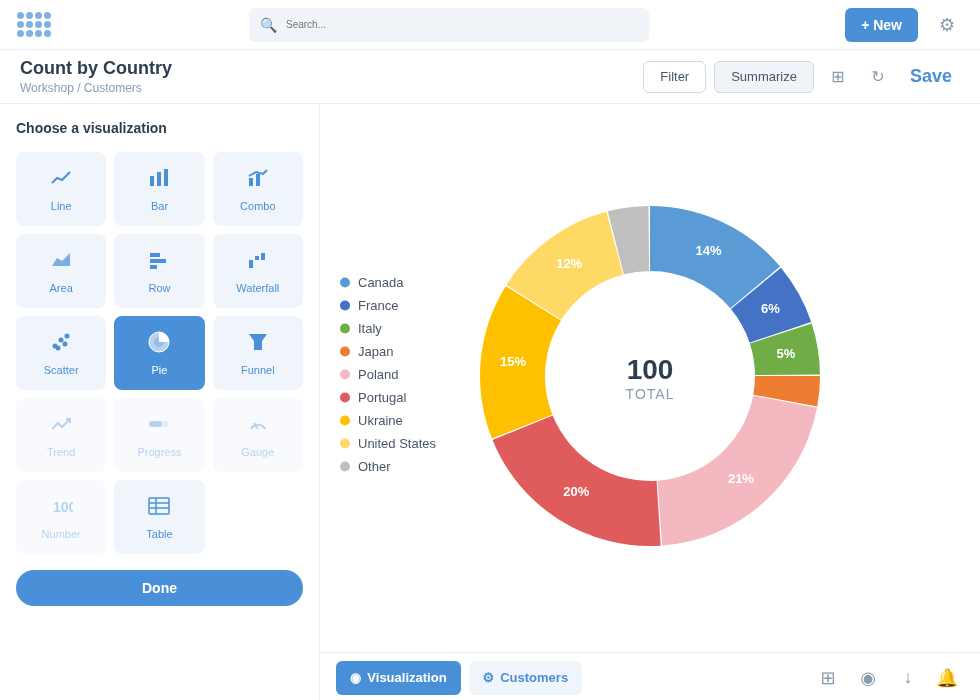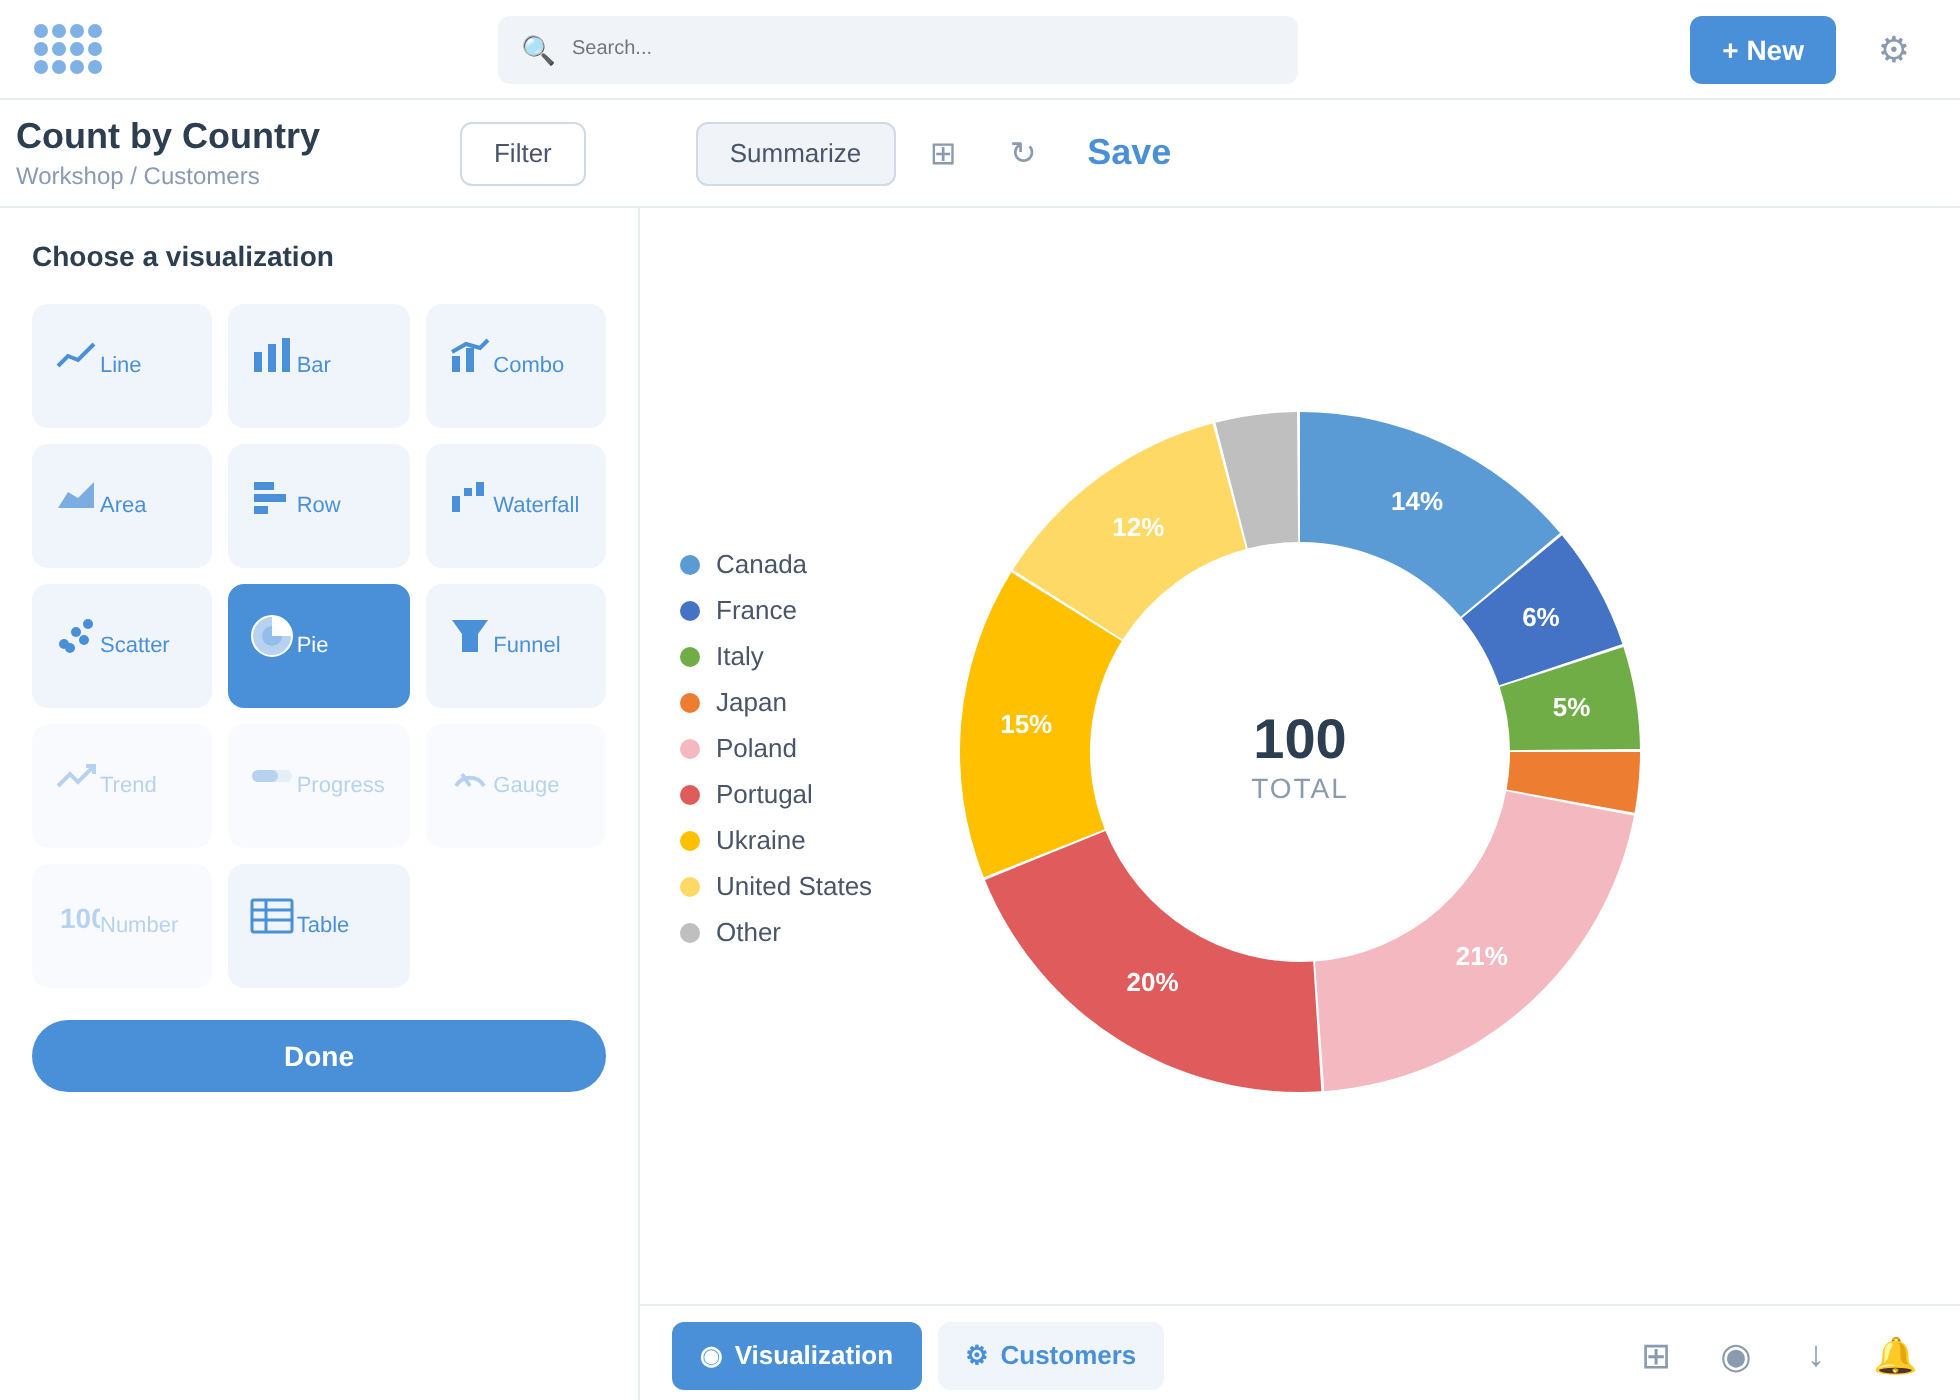--- a/index.html
+++ b/index.html
@@ -29,53 +29,53 @@
       cursor: pointer; display: flex; align-items: center; gap: 6px;
     }
     .gear-btn {
       width: 34px; height: 34px; border: none; background: transparent;
       cursor: pointer; display: flex; align-items: center; justify-content: center;
       color: #8a9bb0; font-size: 18px;
     }
 
     
     .subheader {
-      background: #fff; padding: 8px 20px 8px 8px;
+      background: #fff; padding: 8px 20px 8px 20px;
       border-bottom: 1px solid #e8edf2;
-      display: flex; align-items: center;  gap: 23px;
+      display: flex; align-items: center; justify-content: space-between;
     }
     .breadcrumb-area { }
     .page-title { font-size: 18px; font-weight: 700; color: #2c3e50; }
     .breadcrumb { font-size: 12px; color: #8a9bb0; margin-top: 2px; }
     .subheader-actions { display: flex; align-items: center; gap: 8px; }
     .action-btn {
       border: 1px solid #d0d9e4; background: #fff; border-radius: 6px;
       padding: 0 16px; height: 32px; font-size: 13px; font-weight: 500;
-      cursor: pointer; color: #4a5568; margin-left: 47px;
+      cursor: pointer; color: #4a5568;
     }
     .action-btn.active { background: #f0f4f8; }
     .icon-btn {
       width: 32px; height: 32px; border: none; background: transparent;
       cursor: pointer; display: flex; align-items: center; justify-content: center;
       color: #8a9bb0; font-size: 16px;
     }
     .save-btn { border: none; background: transparent; color: #4a90d9; font-size: 18px; font-weight: 600; cursor: pointer; padding: 0 8px; }
 
     
     .main { display: flex; height: calc(700px - 50px - 52px); }
 
     
     .sidebar {
       width: 320px; background: #fff; border-right: 1px solid #e8edf2;
       overflow-y: auto; padding: 16px;
     }
     .sidebar-title { font-size: 14px; font-weight: 600; color: #2c3e50; margin-bottom: 16px; }
     .viz-grid { display: grid; grid-template-columns: repeat(3, 1fr); gap: 8px; }
     .viz-item {
-      display: flex; flex-direction: row; align-items: center;
+      display: flex; flex-direction: column; align-items: center;
       padding: 12px 8px; border-radius: 8px; background: #f0f5fb;
       cursor: pointer; border: 2px solid transparent;
     }
     .viz-item.active { background: #4a90d9; border-color: #4a90d9; }
     .viz-item.active .viz-label { color: #fff; }
     .viz-item.active .viz-icon { color: #fff; }
     .viz-item.disabled { opacity: 0.4; cursor: default; }
     .viz-icon { font-size: 22px; color: #4a90d9; margin-bottom: 4px; }
     .viz-label { font-size: 11px; color: #4a90d9; font-weight: 500; }
 

